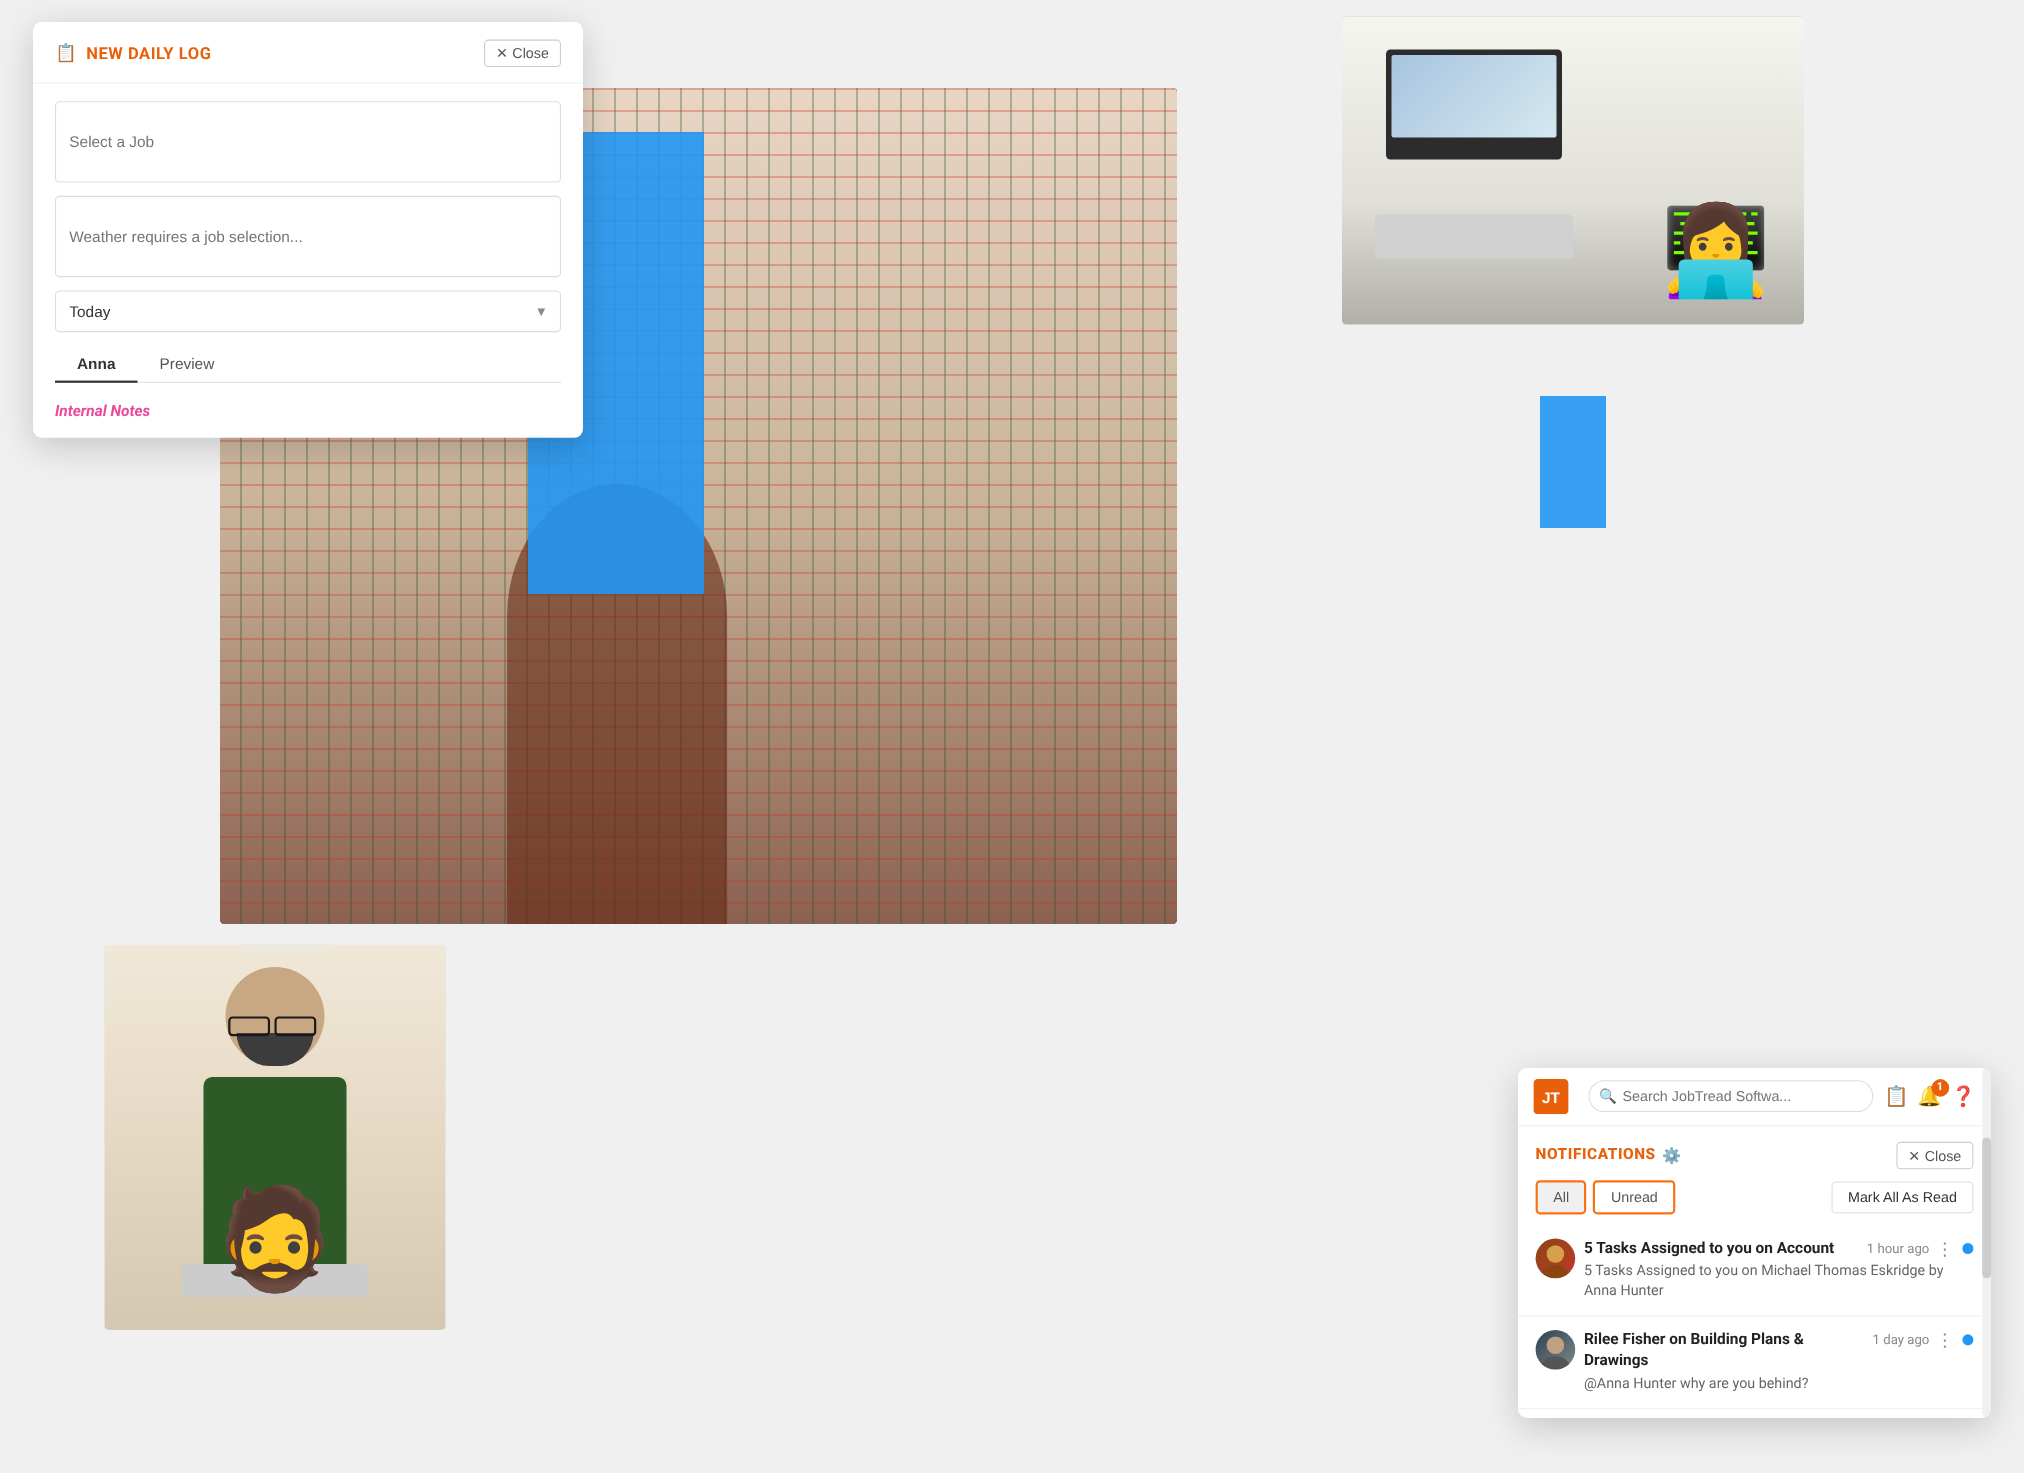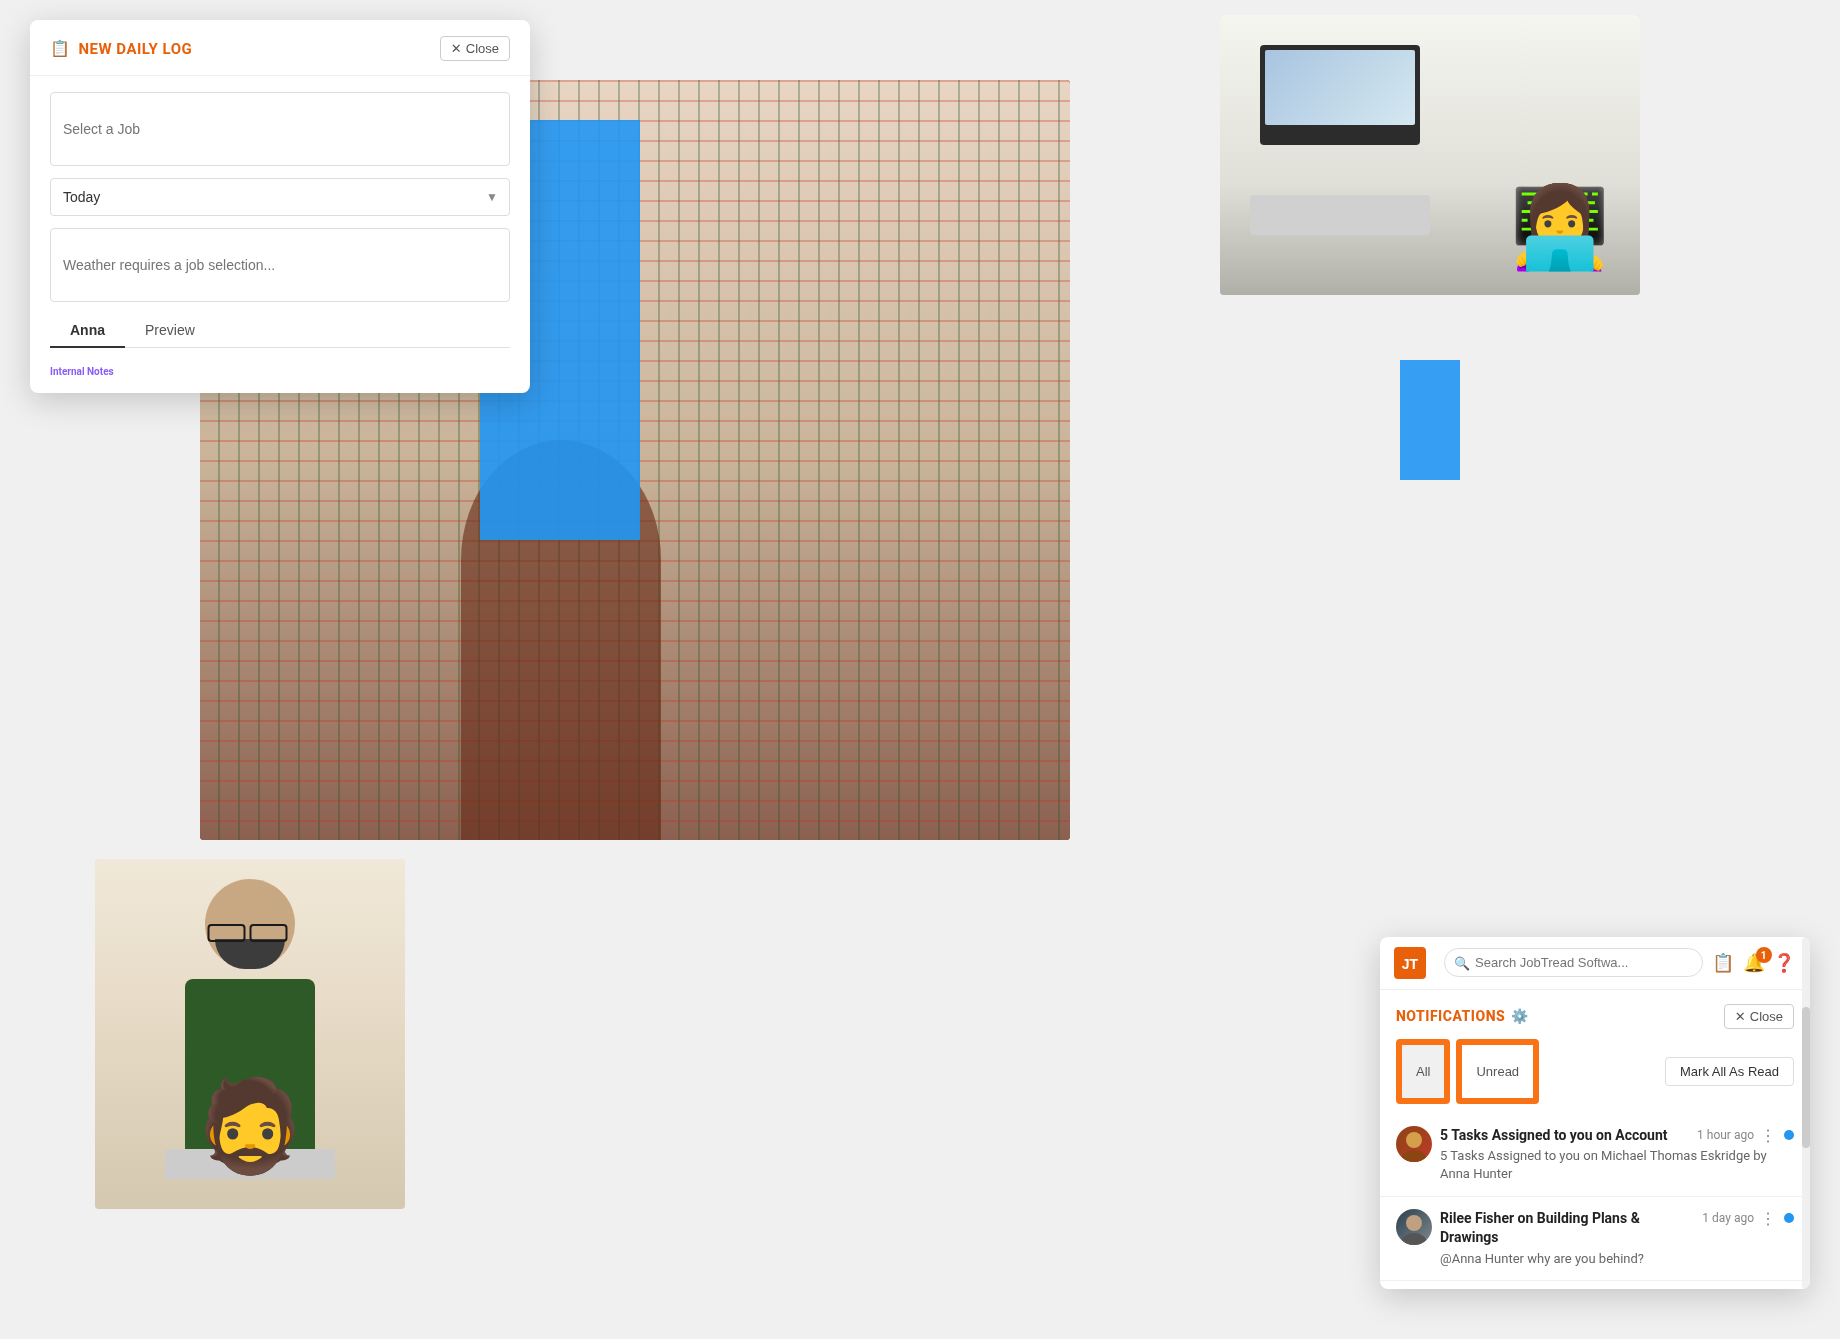--- a/index.html
+++ b/index.html
@@ -195,24 +195,25 @@
       padding: 12px;
     }
 
     .notes-placeholder {
       color: #aaa;
       font-size: 14px;
     }
 
     .internal-notes-label {
       font-weight: 700;
-      font-size: 10px;
-      color: #8b5cf6;
+      font-size: 14px;
+      color: #ec4899;
       margin-top: 14px;
       padding-top: 4px;
+      font-style: italic;
     }
 
     
     .notifications-panel {
       position: absolute;
       right: 30px;
       bottom: 50px;
       width: 430px;
       background: #fff;
       border-radius: 8px;
@@ -325,23 +326,23 @@
       justify-content: space-between;
       padding: 0 16px 10px;
     }
 
     .filter-tabs {
       display: flex;
       gap: 6px;
     }
 
     .filter-tab {
-      padding: 19px 14px;
-      border-radius: 4px;
-      border: 6px solid #f97316;
+      padding: 6px 14px;
+      border-radius: 4px;
+      border: 2px solid #f97316;
       background: #fff;
       font-size: 13px;
       cursor: pointer;
       color: #555;
     }
 
     .filter-tab.active {
       background: #f0f0f0;
       font-weight: 500;
     }
@@ -671,31 +672,31 @@
       <span>✕</span>
       <span>Close</span>
     </button>
   </div>
 
   <div class="modal-body">
     <div class="form-field">
       <input class="form-input" type="text" readonly="" placeholder="Select a Job" style="">
     </div>
 
+    <div class="form-field">
+      <input class="form-input" type="text" readonly="" placeholder="Weather requires a job selection..." style="">
+    </div>
+
     <div class="form-field form-select-wrapper">
       <select class="form-select">
         <option>Today</option>
         <option>Yesterday</option>
         <option>Custom</option>
       </select>
       <span class="select-chevron">▼</span>
-    </div>
-
-    <div class="form-field">
-      <input class="form-input" type="text" readonly="" placeholder="Weather requires a job selection..." style="">
     </div>
 
     <div class="form-field">
       <div class="tabs-row">
         <button class="tab-btn active">Anna</button>
         <button class="tab-btn">Preview</button>
       </div>
     </div>
 
     <div class="internal-notes-label">Internal Notes</div>

